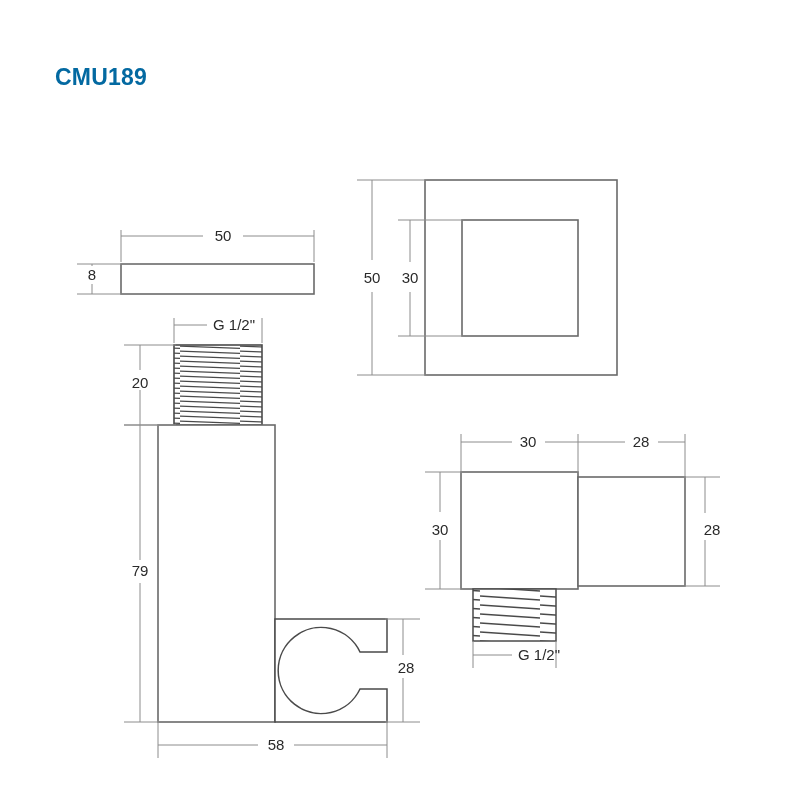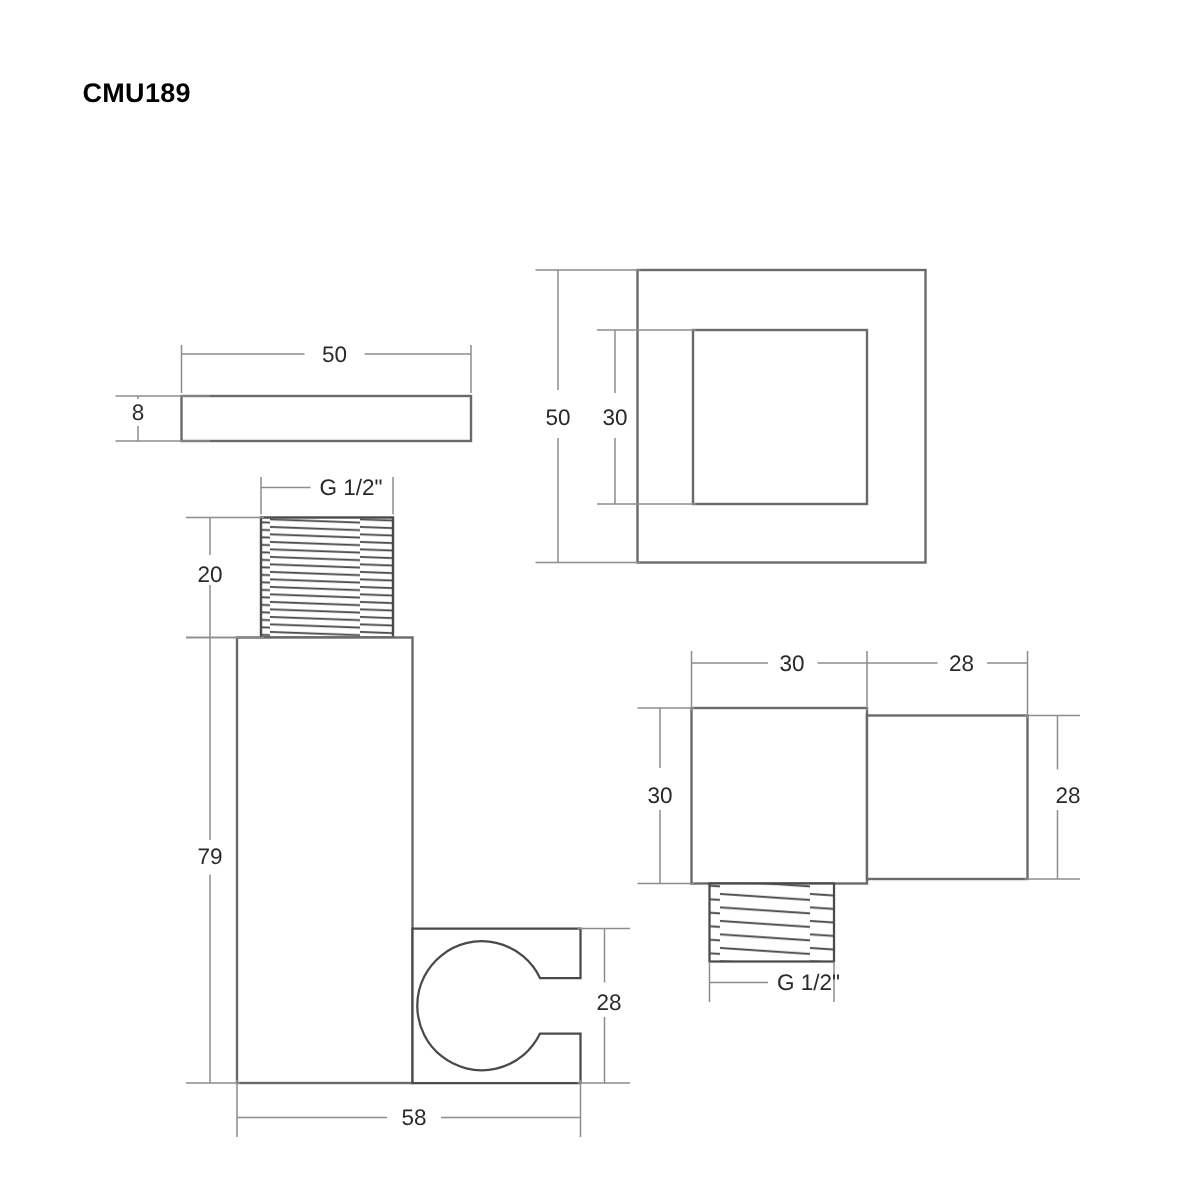--- a/index.html
+++ b/index.html
@@ -17,24 +17,24 @@
   #drawing-root {
     position: absolute;
     left: 0;
     top: 0;
     width: 800px;
     height: 800px;
   }
   #title-label {
     position: absolute;
     left: 55px;
-    top: 52px;
-    font-size: 18px;
+    top: 64px;
+    font-size: 23px;
     font-weight: bold;
-    color: #000000;
+    color: #0369a1;
     letter-spacing: 0.2px;
     font-family: "Liberation Sans", sans-serif;
   }
   svg { display: block; }
   .dim-text {
     font-family: "Liberation Sans", sans-serif;
     font-size: 15px;
     fill: #2a2a2a;
   }
 </style>

